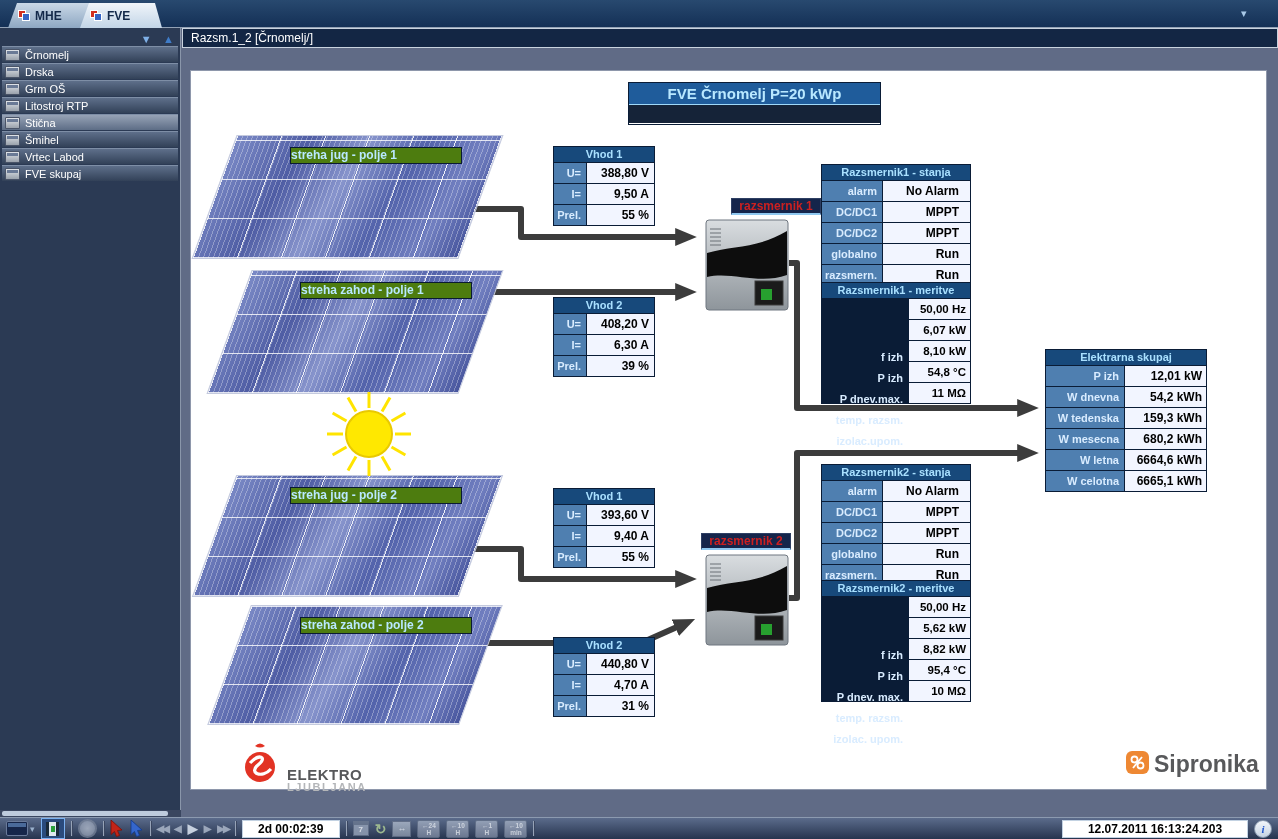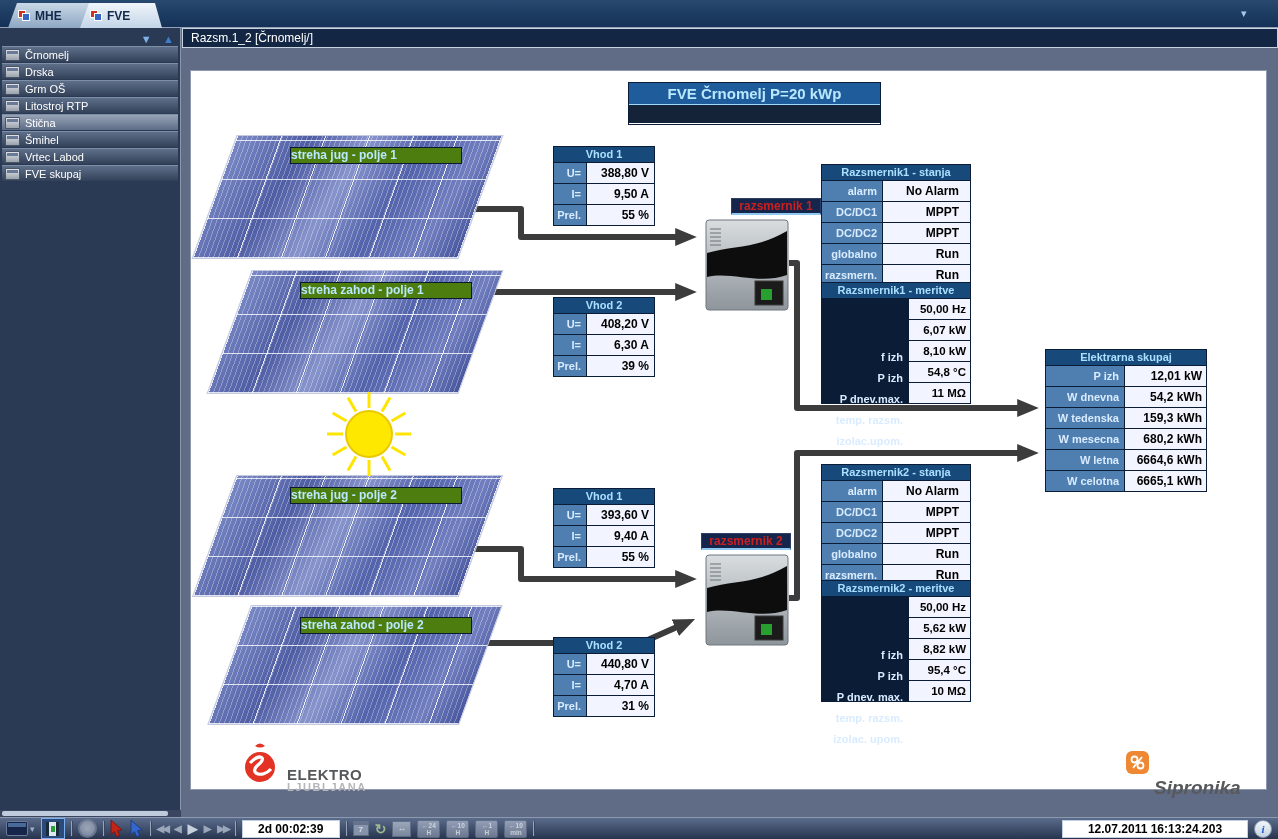--- a/index.html
+++ b/index.html
@@ -76,21 +76,21 @@
     text-align:center;line-height:14px;}
   .device{position:absolute;width:84px;height:92px;}
 
   
   .abs{position:absolute;}
 
   
   #elektro-text{position:absolute;left:96px;top:678px;line-height:13px;margin-top:19px;}
   #elektro-text .l1{font-size:15px;font-weight:bold;color:#57585a;letter-spacing:.5px;}
   #elektro-text .l2{font-size:11px;font-weight:bold;color:#b4b6b9;letter-spacing:1.6px;}
-  #sip-text{position:absolute;left:963px;top:706px;font-size:19px;font-weight:bold;color:#58595b;font-style:italic;}
+  #sip-text{position:absolute;left:963px;top:680px;font-size:23px;font-weight:bold;color:#58595b;}
 
   
   #hscroll{position:absolute;left:0;top:810px;width:181px;height:7px;background:#3a4660;}
   #hscroll .thumb{position:absolute;left:2px;top:1px;width:166px;height:5px;background:#becbdd;border-radius:2px;}
   #toolbar{position:absolute;left:0;top:817px;width:1278px;height:22px;
     background:linear-gradient(#5b6b8b,#26344e);border-top:1px solid #8c9ab0;box-sizing:border-box;
     display:flex;align-items:center;padding:0 6px;gap:6px;}
   .tsep{width:1px;height:15px;background:#97a3b7;box-shadow:1px 0 0 #3a4660;flex:0 0 auto;}
   .ticon{flex:0 0 auto;display:flex;align-items:center;justify-content:center;cursor:default;}
   .navg{color:#9aa6ba;font-size:10px;font-weight:bold;letter-spacing:-2px;}

